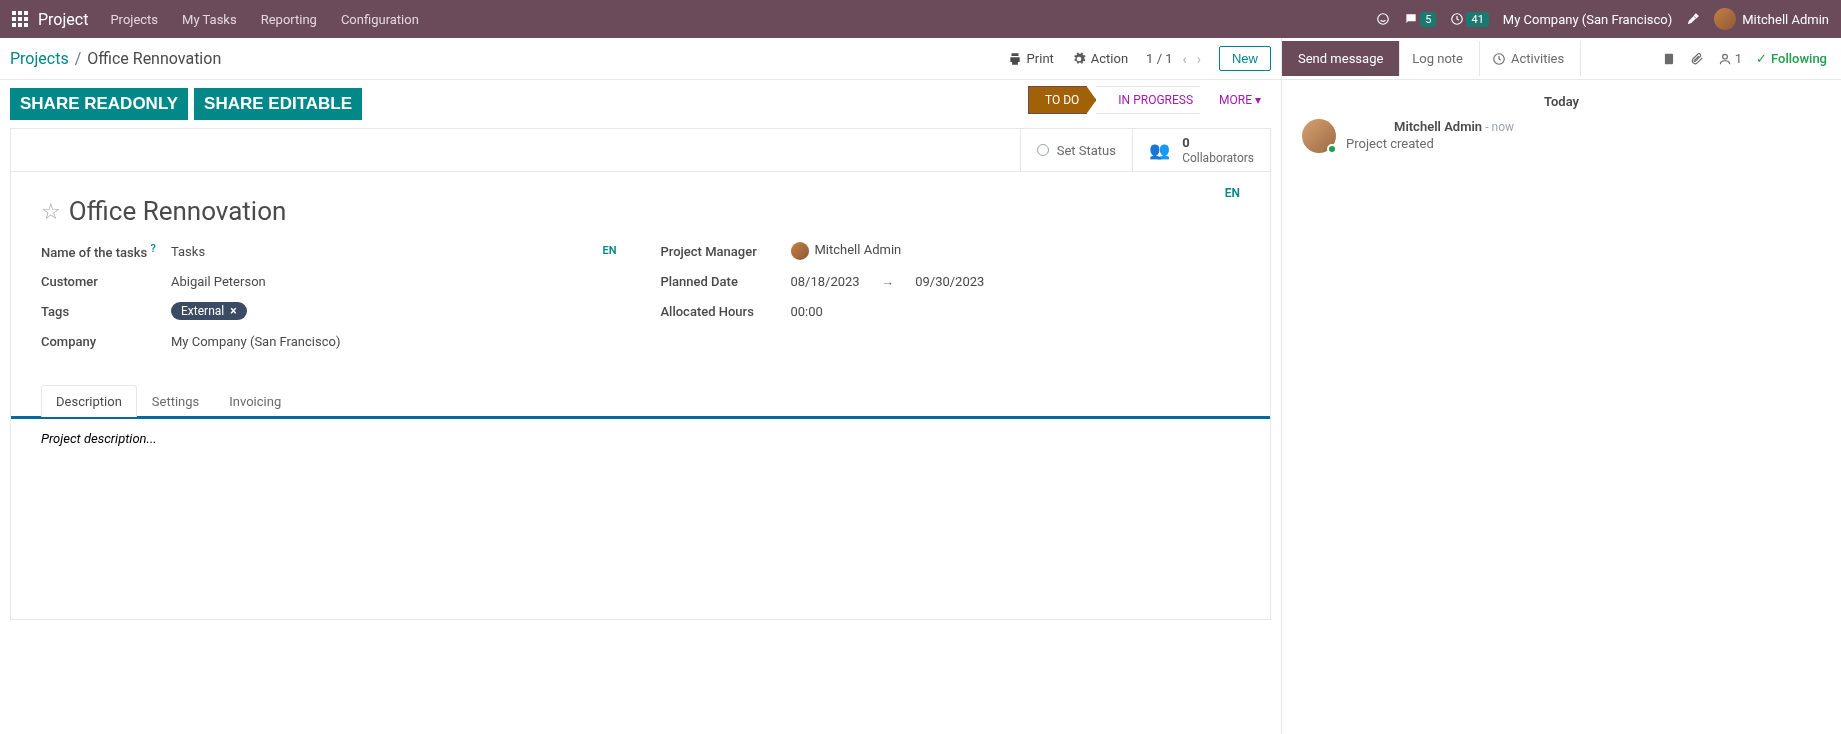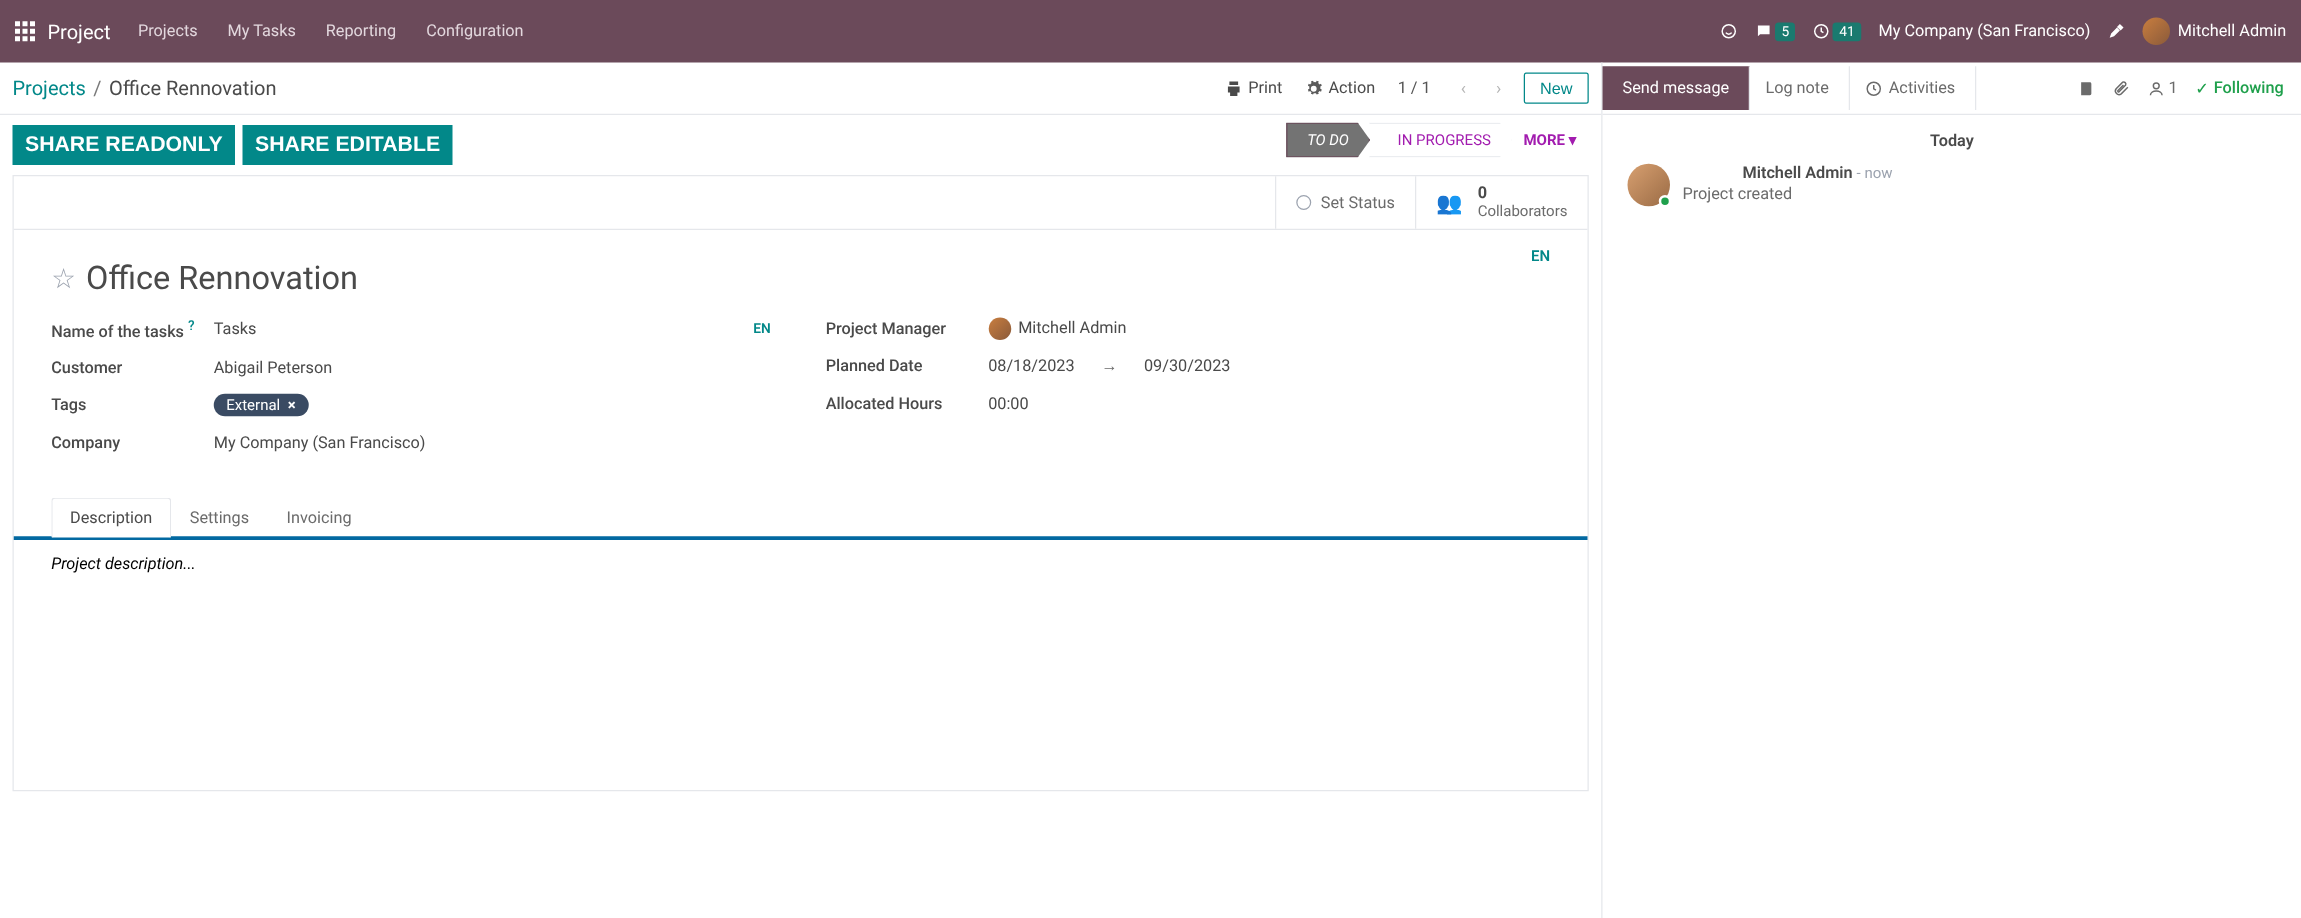--- a/index.html
+++ b/index.html
@@ -1,17 +1,17 @@
 <!DOCTYPE html>
 <html><head>
 <meta charset="utf-8">
 <style>
 * { box-sizing: border-box; margin: 0; padding: 0; }
 body { font-family: -apple-system, BlinkMacSystemFont, "Segoe UI", Roboto, "Helvetica Neue", Arial, sans-serif; font-size: 13px; color: #374151; background: #fff; }
-.topnav { background: #6b4a5a; height: 50px; display: flex; align-items: center; padding: 0 12px; color: #fff; }
+.topnav { background: #6b4a5a; height: 38px; display: flex; align-items: center; padding: 0 12px; color: #fff; }
 .apps-icon { display: grid; grid-template-columns: repeat(3,4px); grid-template-rows: repeat(3,4px); gap: 2px; margin-right: 10px; cursor: pointer; }
 .apps-icon span { background: #fff; width:4px; height:4px; }
 .app-name { font-size: 16px; margin-right: 22px; cursor: pointer; }
 .nav-links { display: flex; gap: 24px; }
 .nav-link { color: #e3d8de; font-size: 13px; cursor: pointer; }
 .nav-spacer { flex: 1; }
 .nav-right { display: flex; align-items: center; gap: 14px; }
 .icon-btn { cursor: pointer; position: relative; display:flex; align-items:center; }
 .badge { background:#1a7a6f; color:#fff; font-size:11px; padding:1px 5px; border-radius:3px; margin-left:2px; }
 .company-txt { color:#fff; font-size:13px; cursor:pointer; }
@@ -23,31 +23,31 @@
 .left-col { flex: 1; min-width:0; }
 .right-col { width: 560px; border-left:1px solid #e5e7eb; min-height:700px; }
 
 .crumb-row { display:flex; align-items:center; padding: 8px 10px; border-bottom:1px solid #e5e7eb; height:42px; }
 .crumb-link { color:#028889; font-size:16px; cursor:pointer; }
 .crumb-sep { margin: 0 6px; color:#7a7a7a; font-size:16px; }
 .crumb-current { color:#4a4a4a; font-size:16px; }
 .crumb-spacer { flex:1; }
 .crumb-actions { display:flex; align-items:center; gap:18px; }
 .print-btn, .action-btn { color:#4a4a4a; cursor:pointer; display:flex; align-items:center; gap:5px; }
-.pager { color:#555; display:flex; align-items:center; gap:24px; }
+.pager { color:#555; display:flex; align-items:center; gap:10px; }
 .pager-arrow { color:#b5b5b5; cursor:pointer; font-size:14px; }
 .new-btn { border:1px solid #028889; color:#028889; background:#fff; padding:4px 12px; font-size:13px; cursor:pointer; border-radius:2px; }
 
 .share-row { padding: 8px 10px; display:flex; gap:6px; position:relative; }
 .share-btn { background:#028889; color:#fff; border:none; padding:6px 10px; font-size:17px; font-weight:600; cursor:pointer; }
 .stage-bar { position:absolute; right:10px; top:6px; display:flex; align-items:center; height:28px; font-size:12px; }
 .stage { padding:6px 16px 6px 22px; position:relative; color:#a21caf; cursor:pointer; background:#fff; clip-path: polygon(0 0, calc(100% - 10px) 0, 100% 50%, calc(100% - 10px) 100%, 0 100%, 10px 50%); border:1px solid #e5e7eb; margin-left:-1px;}
 .stage.first { clip-path: polygon(0 0, calc(100% - 10px) 0, 100% 50%, calc(100% - 10px) 100%, 0 100%); padding-left:16px;}
-.stage.active { background:#737373; color:#fff; border-color:#6b4a5a;font-style:italic; }
-.stage.more { clip-path:none; border:none; padding:6px 10px;font-weight:bold; }
+.stage.active { background:#a16207; color:#fff; border-color:#6b4a5a; }
+.stage.more { clip-path:none; border:none; padding:6px 10px; }
 
 .form-sheet { margin: 0 10px; border:1px solid #e5e7eb; background:#fff; }
 .sheet-top { display:flex; border-bottom:1px solid #e5e7eb; }
 .sheet-top-left { flex:1; }
 .status-cell { border-left:1px solid #e5e7eb; padding:10px 16px; display:flex; align-items:center; gap:8px; color:#6b6b6b; cursor:pointer; }
 .collab-cell { border-left:1px solid #e5e7eb; padding:6px 16px; display:flex; align-items:center; gap:12px; color:#6b6b6b; cursor:pointer; }
 .status-dot { width:12px; height:12px; border:1.5px solid #9ca3af; border-radius:50%; }
 .collab-icon { font-size:17px; color:#6b6b6b; }
 .collab-txt strong { color:#4a4a4a; display:block; font-size:13px; }
 .collab-txt span { font-size:12px; }

